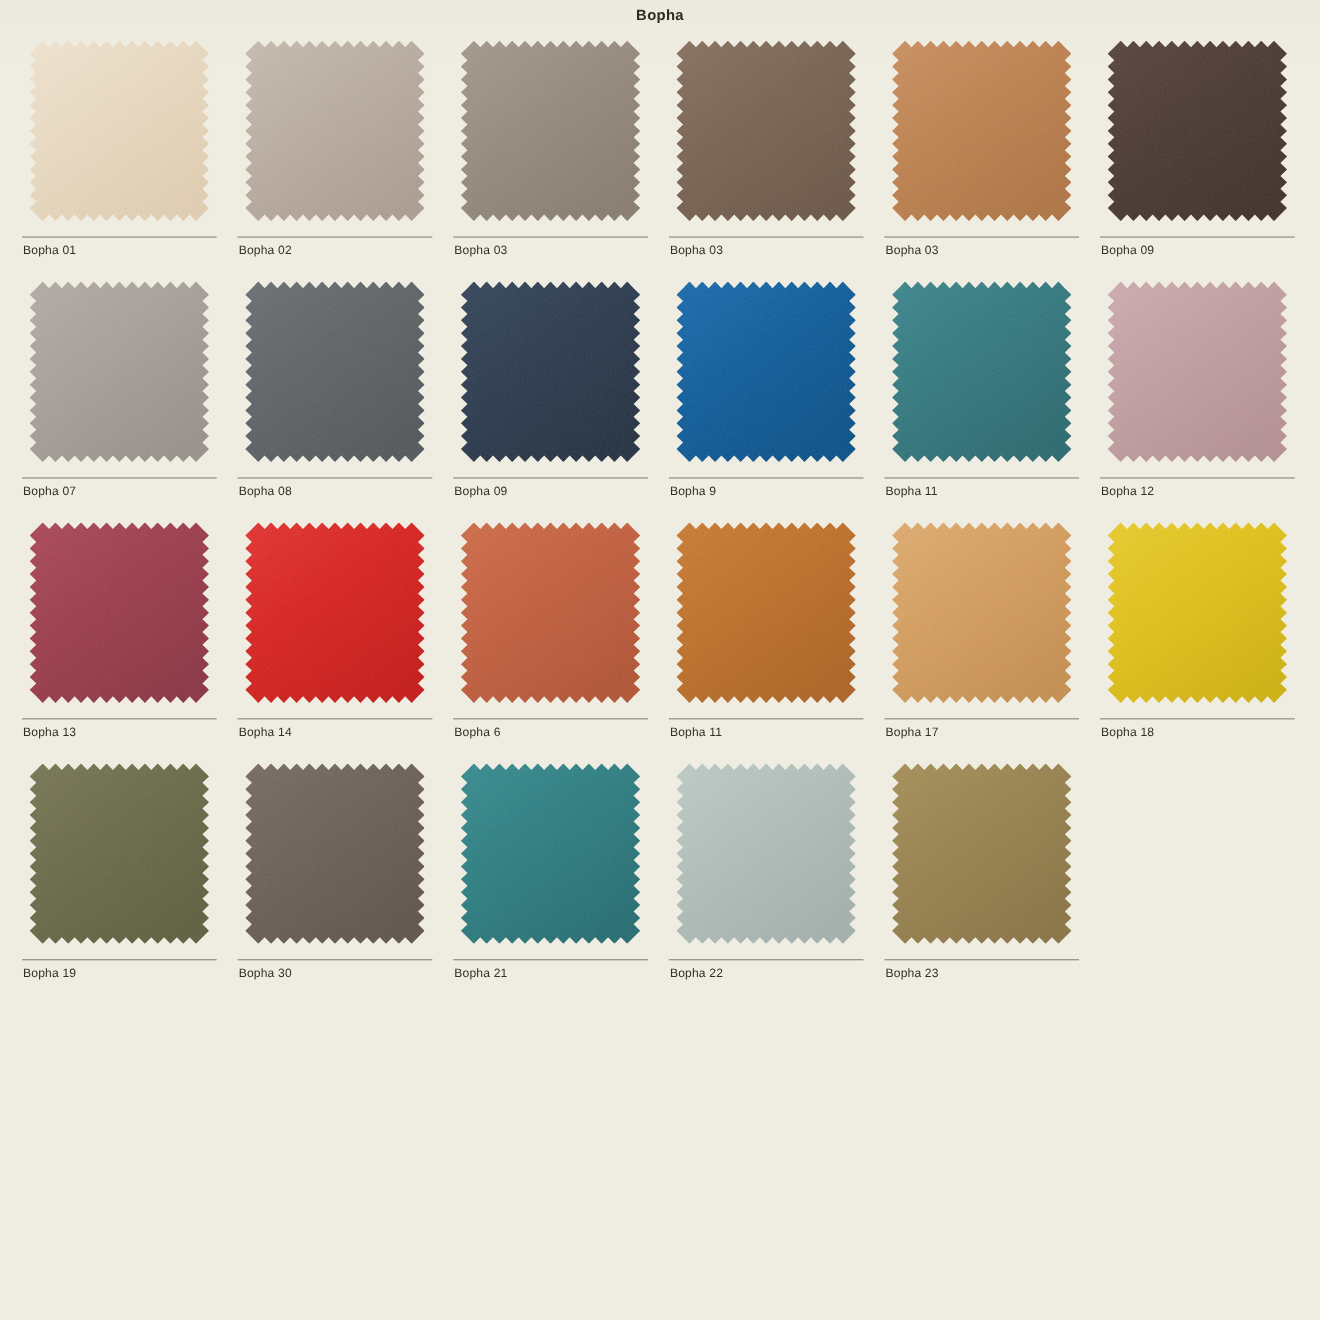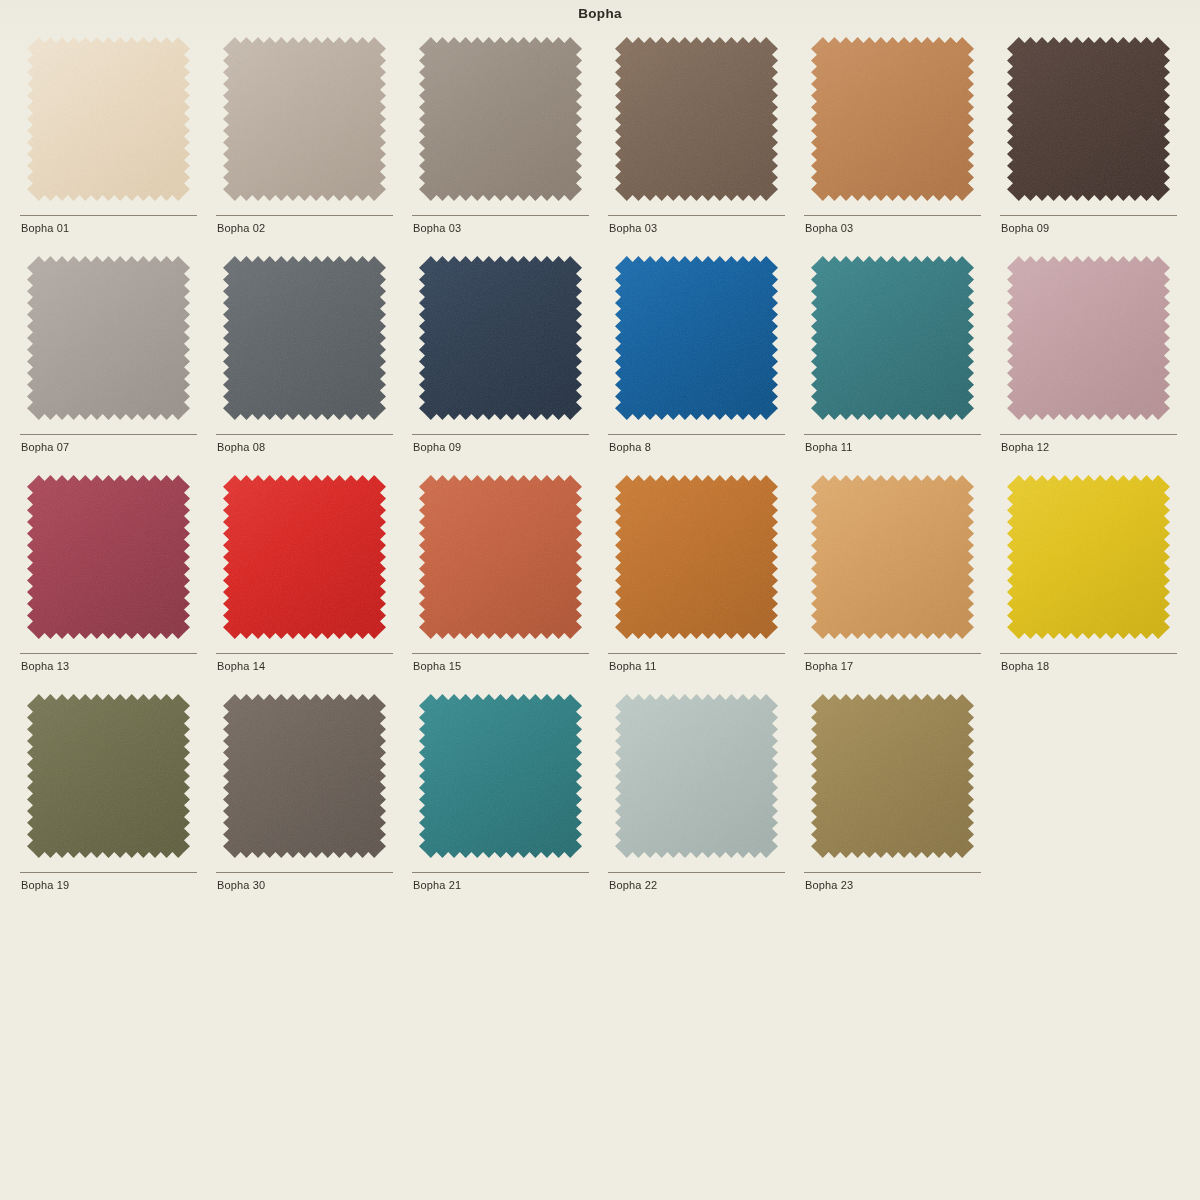--- a/index.html
+++ b/index.html
@@ -380,21 +380,21 @@
                     <feComposite in="na" in2="SourceGraphic" operator="in"></feComposite>
                   </filter>
                 </defs>
                 <polygon points="6.00,6.00 11.81,0.00 17.62,6.00 23.42,0.00 29.23,6.00 35.04,0.00 40.85,6.00 46.65,0.00 52.46,6.00 58.27,0.00 64.08,6.00 69.88,0.00 75.69,6.00 81.50,0.00 87.31,6.00 93.12,0.00 98.92,6.00 104.73,0.00 110.54,6.00 116.35,0.00 122.15,6.00 127.96,0.00 133.77,6.00 139.58,0.00 145.38,6.00 151.19,0.00 157.00,6.00 157.00,6.00 163.00,11.85 157.00,17.69 163.00,23.54 157.00,29.38 163.00,35.23 157.00,41.08 163.00,46.92 157.00,52.77 163.00,58.62 157.00,64.46 163.00,70.31 157.00,76.15 163.00,82.00 157.00,87.85 163.00,93.69 157.00,99.54 163.00,105.38 157.00,111.23 163.00,117.08 157.00,122.92 163.00,128.77 157.00,134.62 163.00,140.46 157.00,146.31 163.00,152.15 157.00,158.00 157.00,158.00 151.19,164.00 145.38,158.00 139.58,164.00 133.77,158.00 127.96,164.00 122.15,158.00 116.35,164.00 110.54,158.00 104.73,164.00 98.92,158.00 93.12,164.00 87.31,158.00 81.50,164.00 75.69,158.00 69.88,164.00 64.08,158.00 58.27,164.00 52.46,158.00 46.65,164.00 40.85,158.00 35.04,164.00 29.23,158.00 23.42,164.00 17.62,158.00 11.81,164.00 6.00,158.00 6.00,158.00 0.00,152.15 6.00,146.31 0.00,140.46 6.00,134.62 0.00,128.77 6.00,122.92 0.00,117.08 6.00,111.23 0.00,105.38 6.00,99.54 0.00,93.69 6.00,87.85 0.00,82.00 6.00,76.15 0.00,70.31 6.00,64.46 0.00,58.62 6.00,52.77 0.00,46.92 6.00,41.08 0.00,35.23 6.00,29.38 0.00,23.54 6.00,17.69 0.00,11.85 6.00,6.00" fill="url(#g9)"></polygon>
                 <polygon points="6.00,6.00 11.81,0.00 17.62,6.00 23.42,0.00 29.23,6.00 35.04,0.00 40.85,6.00 46.65,0.00 52.46,6.00 58.27,0.00 64.08,6.00 69.88,0.00 75.69,6.00 81.50,0.00 87.31,6.00 93.12,0.00 98.92,6.00 104.73,0.00 110.54,6.00 116.35,0.00 122.15,6.00 127.96,0.00 133.77,6.00 139.58,0.00 145.38,6.00 151.19,0.00 157.00,6.00 157.00,6.00 163.00,11.85 157.00,17.69 163.00,23.54 157.00,29.38 163.00,35.23 157.00,41.08 163.00,46.92 157.00,52.77 163.00,58.62 157.00,64.46 163.00,70.31 157.00,76.15 163.00,82.00 157.00,87.85 163.00,93.69 157.00,99.54 163.00,105.38 157.00,111.23 163.00,117.08 157.00,122.92 163.00,128.77 157.00,134.62 163.00,140.46 157.00,146.31 163.00,152.15 157.00,158.00 157.00,158.00 151.19,164.00 145.38,158.00 139.58,164.00 133.77,158.00 127.96,164.00 122.15,158.00 116.35,164.00 110.54,158.00 104.73,164.00 98.92,158.00 93.12,164.00 87.31,158.00 81.50,164.00 75.69,158.00 69.88,164.00 64.08,158.00 58.27,164.00 52.46,158.00 46.65,164.00 40.85,158.00 35.04,164.00 29.23,158.00 23.42,164.00 17.62,158.00 11.81,164.00 6.00,158.00 6.00,158.00 0.00,152.15 6.00,146.31 0.00,140.46 6.00,134.62 0.00,128.77 6.00,122.92 0.00,117.08 6.00,111.23 0.00,105.38 6.00,99.54 0.00,93.69 6.00,87.85 0.00,82.00 6.00,76.15 0.00,70.31 6.00,64.46 0.00,58.62 6.00,52.77 0.00,46.92 6.00,41.08 0.00,35.23 6.00,29.38 0.00,23.54 6.00,17.69 0.00,11.85 6.00,6.00" fill="#ffffff" filter="url(#f9)" opacity="0.55"></polygon>
                 <polygon points="6.00,6.00 11.81,0.00 17.62,6.00 23.42,0.00 29.23,6.00 35.04,0.00 40.85,6.00 46.65,0.00 52.46,6.00 58.27,0.00 64.08,6.00 69.88,0.00 75.69,6.00 81.50,0.00 87.31,6.00 93.12,0.00 98.92,6.00 104.73,0.00 110.54,6.00 116.35,0.00 122.15,6.00 127.96,0.00 133.77,6.00 139.58,0.00 145.38,6.00 151.19,0.00 157.00,6.00 157.00,6.00 163.00,11.85 157.00,17.69 163.00,23.54 157.00,29.38 163.00,35.23 157.00,41.08 163.00,46.92 157.00,52.77 163.00,58.62 157.00,64.46 163.00,70.31 157.00,76.15 163.00,82.00 157.00,87.85 163.00,93.69 157.00,99.54 163.00,105.38 157.00,111.23 163.00,117.08 157.00,122.92 163.00,128.77 157.00,134.62 163.00,140.46 157.00,146.31 163.00,152.15 157.00,158.00 157.00,158.00 151.19,164.00 145.38,158.00 139.58,164.00 133.77,158.00 127.96,164.00 122.15,158.00 116.35,164.00 110.54,158.00 104.73,164.00 98.92,158.00 93.12,164.00 87.31,158.00 81.50,164.00 75.69,158.00 69.88,164.00 64.08,158.00 58.27,164.00 52.46,158.00 46.65,164.00 40.85,158.00 35.04,164.00 29.23,158.00 23.42,164.00 17.62,158.00 11.81,164.00 6.00,158.00 6.00,158.00 0.00,152.15 6.00,146.31 0.00,140.46 6.00,134.62 0.00,128.77 6.00,122.92 0.00,117.08 6.00,111.23 0.00,105.38 6.00,99.54 0.00,93.69 6.00,87.85 0.00,82.00 6.00,76.15 0.00,70.31 6.00,64.46 0.00,58.62 6.00,52.77 0.00,46.92 6.00,41.08 0.00,35.23 6.00,29.38 0.00,23.54 6.00,17.69 0.00,11.85 6.00,6.00" fill="#000000" filter="url(#f9)" opacity="0.30"></polygon>
               </svg>
             </div>
           </div>
           <div class="swatch-rule"></div>
-          <div class="swatch-label">Bopha 8</div>
+          <div class="swatch-label">Bopha 9</div>
         </div>
         <div class="swatch-cell">
           <div class="swatch-figure">
             <div class="swatch-chip">
               <svg viewBox="0 0 163 164" xmlns="http://www.w3.org/2000/svg">
                 <defs>
                   <linearGradient id="g10" x1="0" y1="0" x2="0.75" y2="1">
                     <stop offset="0%" stop-color="#3d888e"></stop>
                     <stop offset="45%" stop-color="#337a80"></stop>
                     <stop offset="100%" stop-color="#2b6a70"></stop>
@@ -522,21 +522,21 @@
                     <feComposite in="na" in2="SourceGraphic" operator="in"></feComposite>
                   </filter>
                 </defs>
                 <polygon points="6.00,6.00 11.81,0.00 17.62,6.00 23.42,0.00 29.23,6.00 35.04,0.00 40.85,6.00 46.65,0.00 52.46,6.00 58.27,0.00 64.08,6.00 69.88,0.00 75.69,6.00 81.50,0.00 87.31,6.00 93.12,0.00 98.92,6.00 104.73,0.00 110.54,6.00 116.35,0.00 122.15,6.00 127.96,0.00 133.77,6.00 139.58,0.00 145.38,6.00 151.19,0.00 157.00,6.00 157.00,6.00 163.00,11.85 157.00,17.69 163.00,23.54 157.00,29.38 163.00,35.23 157.00,41.08 163.00,46.92 157.00,52.77 163.00,58.62 157.00,64.46 163.00,70.31 157.00,76.15 163.00,82.00 157.00,87.85 163.00,93.69 157.00,99.54 163.00,105.38 157.00,111.23 163.00,117.08 157.00,122.92 163.00,128.77 157.00,134.62 163.00,140.46 157.00,146.31 163.00,152.15 157.00,158.00 157.00,158.00 151.19,164.00 145.38,158.00 139.58,164.00 133.77,158.00 127.96,164.00 122.15,158.00 116.35,164.00 110.54,158.00 104.73,164.00 98.92,158.00 93.12,164.00 87.31,158.00 81.50,164.00 75.69,158.00 69.88,164.00 64.08,158.00 58.27,164.00 52.46,158.00 46.65,164.00 40.85,158.00 35.04,164.00 29.23,158.00 23.42,164.00 17.62,158.00 11.81,164.00 6.00,158.00 6.00,158.00 0.00,152.15 6.00,146.31 0.00,140.46 6.00,134.62 0.00,128.77 6.00,122.92 0.00,117.08 6.00,111.23 0.00,105.38 6.00,99.54 0.00,93.69 6.00,87.85 0.00,82.00 6.00,76.15 0.00,70.31 6.00,64.46 0.00,58.62 6.00,52.77 0.00,46.92 6.00,41.08 0.00,35.23 6.00,29.38 0.00,23.54 6.00,17.69 0.00,11.85 6.00,6.00" fill="url(#g14)"></polygon>
                 <polygon points="6.00,6.00 11.81,0.00 17.62,6.00 23.42,0.00 29.23,6.00 35.04,0.00 40.85,6.00 46.65,0.00 52.46,6.00 58.27,0.00 64.08,6.00 69.88,0.00 75.69,6.00 81.50,0.00 87.31,6.00 93.12,0.00 98.92,6.00 104.73,0.00 110.54,6.00 116.35,0.00 122.15,6.00 127.96,0.00 133.77,6.00 139.58,0.00 145.38,6.00 151.19,0.00 157.00,6.00 157.00,6.00 163.00,11.85 157.00,17.69 163.00,23.54 157.00,29.38 163.00,35.23 157.00,41.08 163.00,46.92 157.00,52.77 163.00,58.62 157.00,64.46 163.00,70.31 157.00,76.15 163.00,82.00 157.00,87.85 163.00,93.69 157.00,99.54 163.00,105.38 157.00,111.23 163.00,117.08 157.00,122.92 163.00,128.77 157.00,134.62 163.00,140.46 157.00,146.31 163.00,152.15 157.00,158.00 157.00,158.00 151.19,164.00 145.38,158.00 139.58,164.00 133.77,158.00 127.96,164.00 122.15,158.00 116.35,164.00 110.54,158.00 104.73,164.00 98.92,158.00 93.12,164.00 87.31,158.00 81.50,164.00 75.69,158.00 69.88,164.00 64.08,158.00 58.27,164.00 52.46,158.00 46.65,164.00 40.85,158.00 35.04,164.00 29.23,158.00 23.42,164.00 17.62,158.00 11.81,164.00 6.00,158.00 6.00,158.00 0.00,152.15 6.00,146.31 0.00,140.46 6.00,134.62 0.00,128.77 6.00,122.92 0.00,117.08 6.00,111.23 0.00,105.38 6.00,99.54 0.00,93.69 6.00,87.85 0.00,82.00 6.00,76.15 0.00,70.31 6.00,64.46 0.00,58.62 6.00,52.77 0.00,46.92 6.00,41.08 0.00,35.23 6.00,29.38 0.00,23.54 6.00,17.69 0.00,11.85 6.00,6.00" fill="#ffffff" filter="url(#f14)" opacity="0.55"></polygon>
                 <polygon points="6.00,6.00 11.81,0.00 17.62,6.00 23.42,0.00 29.23,6.00 35.04,0.00 40.85,6.00 46.65,0.00 52.46,6.00 58.27,0.00 64.08,6.00 69.88,0.00 75.69,6.00 81.50,0.00 87.31,6.00 93.12,0.00 98.92,6.00 104.73,0.00 110.54,6.00 116.35,0.00 122.15,6.00 127.96,0.00 133.77,6.00 139.58,0.00 145.38,6.00 151.19,0.00 157.00,6.00 157.00,6.00 163.00,11.85 157.00,17.69 163.00,23.54 157.00,29.38 163.00,35.23 157.00,41.08 163.00,46.92 157.00,52.77 163.00,58.62 157.00,64.46 163.00,70.31 157.00,76.15 163.00,82.00 157.00,87.85 163.00,93.69 157.00,99.54 163.00,105.38 157.00,111.23 163.00,117.08 157.00,122.92 163.00,128.77 157.00,134.62 163.00,140.46 157.00,146.31 163.00,152.15 157.00,158.00 157.00,158.00 151.19,164.00 145.38,158.00 139.58,164.00 133.77,158.00 127.96,164.00 122.15,158.00 116.35,164.00 110.54,158.00 104.73,164.00 98.92,158.00 93.12,164.00 87.31,158.00 81.50,164.00 75.69,158.00 69.88,164.00 64.08,158.00 58.27,164.00 52.46,158.00 46.65,164.00 40.85,158.00 35.04,164.00 29.23,158.00 23.42,164.00 17.62,158.00 11.81,164.00 6.00,158.00 6.00,158.00 0.00,152.15 6.00,146.31 0.00,140.46 6.00,134.62 0.00,128.77 6.00,122.92 0.00,117.08 6.00,111.23 0.00,105.38 6.00,99.54 0.00,93.69 6.00,87.85 0.00,82.00 6.00,76.15 0.00,70.31 6.00,64.46 0.00,58.62 6.00,52.77 0.00,46.92 6.00,41.08 0.00,35.23 6.00,29.38 0.00,23.54 6.00,17.69 0.00,11.85 6.00,6.00" fill="#000000" filter="url(#f14)" opacity="0.30"></polygon>
               </svg>
             </div>
           </div>
           <div class="swatch-rule"></div>
-          <div class="swatch-label">Bopha 15</div>
+          <div class="swatch-label">Bopha 6</div>
         </div>
         <div class="swatch-cell">
           <div class="swatch-figure">
             <div class="swatch-chip">
               <svg viewBox="0 0 163 164" xmlns="http://www.w3.org/2000/svg">
                 <defs>
                   <linearGradient id="g15" x1="0" y1="0" x2="0.75" y2="1">
                     <stop offset="0%" stop-color="#cc7c33"></stop>
                     <stop offset="45%" stop-color="#c0712a"></stop>
                     <stop offset="100%" stop-color="#ae6422"></stop>

